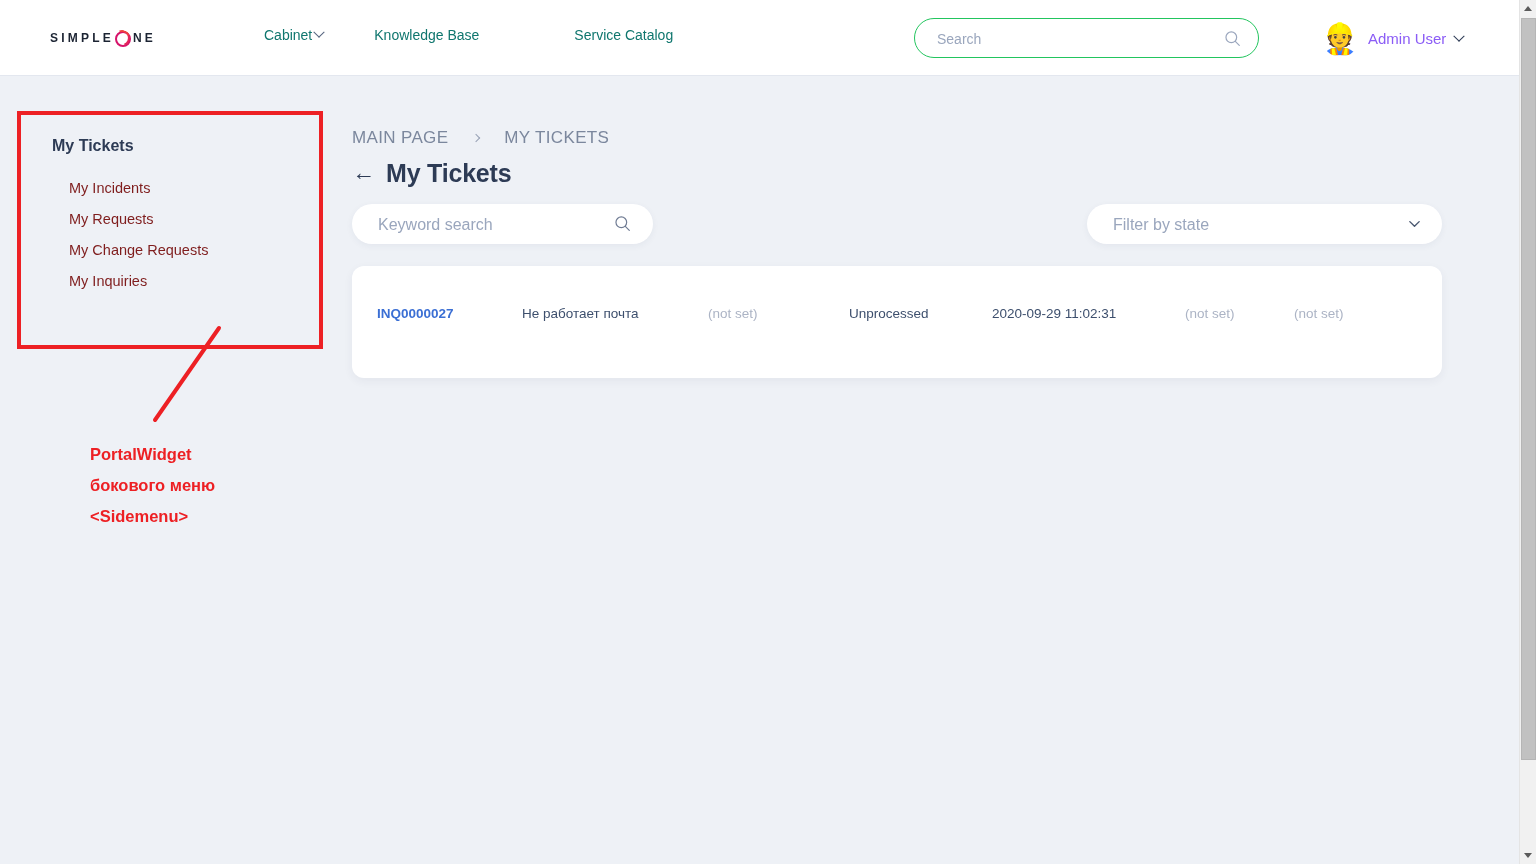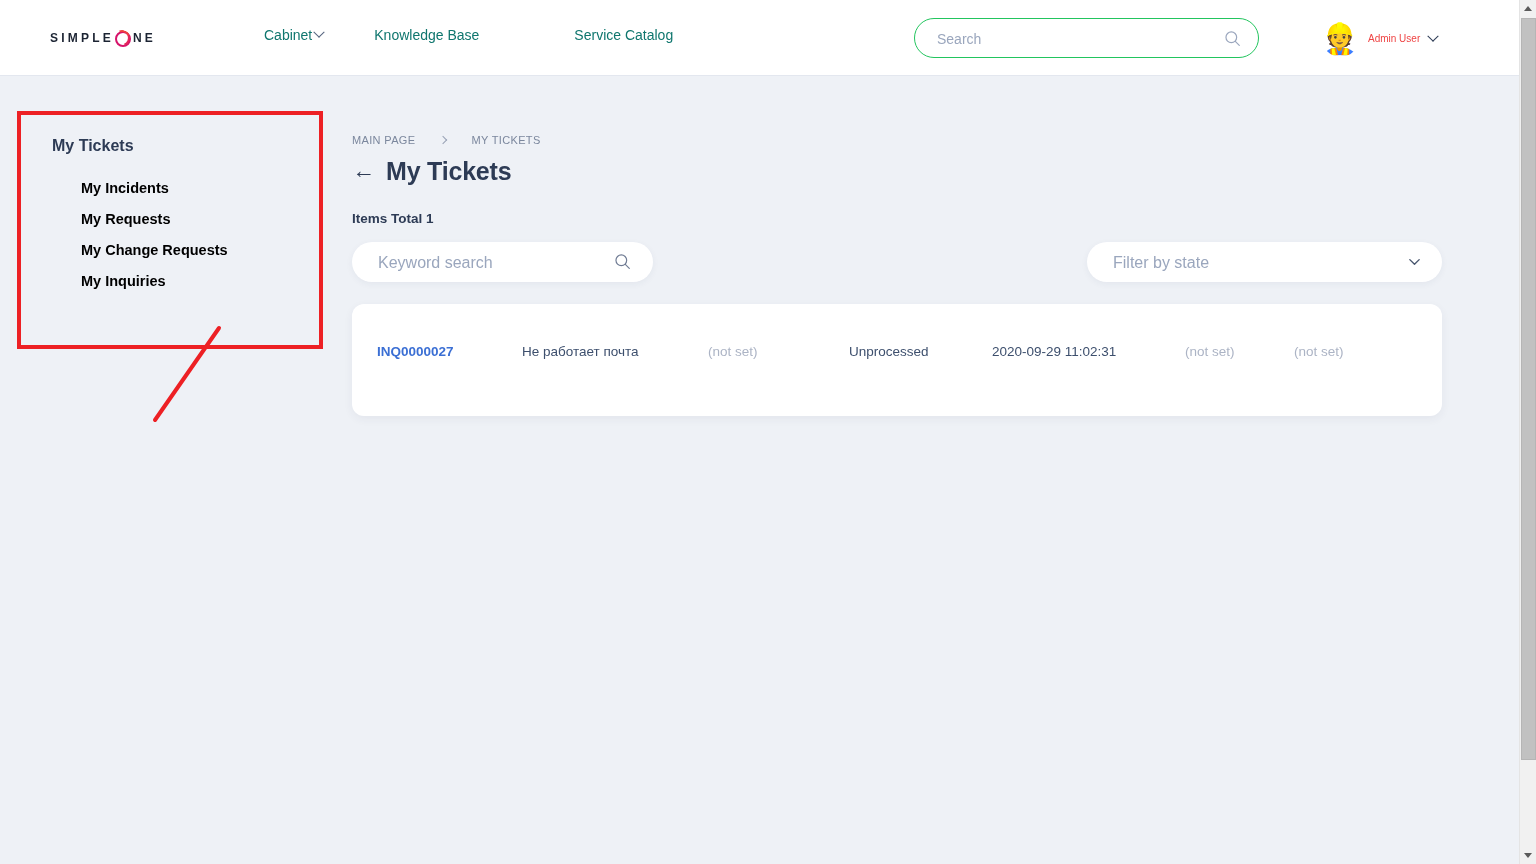--- a/index.html
+++ b/index.html
@@ -193,22 +193,22 @@
     height: 37px;
     border-radius: 50%;
     display: flex;
     align-items: center;
     justify-content: center;
     font-size: 30px;
     line-height: 1;
     overflow: hidden;
   }
   .user-name {
-    font-size: 10px;
-    color: #ef4444;
+    font-size: 15px;
+    color: #8b5cf6;
     white-space: nowrap;
   }
 
   
   .sidebar {
     position: absolute;
     left: 17px;
     top: 111px;
     width: 306px;
     height: 238px;
@@ -222,25 +222,24 @@
     margin: 8px 0 0 9px;
   }
   .sidebar-list {
     margin-top: 25px;
     display: flex;
     flex-direction: column;
     gap: 15px;
   }
   .sidebar-link {
     font-size: 14.5px;
-    color: #000000;
+    color: #7f1d1d;
     cursor: pointer;
-    margin-left: 38px;
+    margin-left: 26px;
     width: max-content;
-    font-weight: bold;
   }
 
   
   .anno-rect {
     position: absolute;
     left: 17px;
     top: 111px;
     width: 306px;
     height: 238px;
     border: 4px solid #ed2024;
@@ -273,24 +272,24 @@
   .main {
     position: absolute;
     left: 352px;
     top: 111px;
     width: 1090px;
   }
   .breadcrumb {
     display: flex;
     align-items: center;
     gap: 25px;
-    font-size: 11px;
+    font-size: 17px;
     letter-spacing: 0.35px;
     color: #7b879d;
-    margin-top: 23px;
+    margin-top: 17px;
   }
   .breadcrumb .crumb { cursor: pointer; }
   .breadcrumb .crumb.current { cursor: default; }
   .breadcrumb .sep {
     display: inline-block;
     width: 5px;
     height: 5px;
     border-right: 1.3px solid #97a1b4;
     border-top: 1.3px solid #97a1b4;
     transform: rotate(45deg);
@@ -451,35 +450,39 @@
       <div class="sidebar-link">My Requests</div>
       <div class="sidebar-link">My Change Requests</div>
       <div class="sidebar-link">My Inquiries</div>
     </div>
   </div>
 
   <div class="anno-rect"></div>
   <svg class="anno-line" viewBox="0 0 100 115">
     <line x1="15" y1="105" x2="79" y2="13" stroke="#ed2024" stroke-width="4" stroke-linecap="round"></line>
   </svg>
+  <div class="anno-text">
+    <div>PortalWidget</div>
+    <div>бокового меню</div>
+    <div>&lt;Sidemenu&gt;</div>
+  </div>
 
   <div class="main">
 
     <div class="breadcrumb">
       <span class="crumb">MAIN PAGE</span>
       <span class="sep"></span>
       <span class="crumb current">MY TICKETS</span>
     </div>
 
     <div class="page-title-row">
       <span class="back-arrow">←</span>
       <span class="page-title">My Tickets</span>
     </div>
 
-    <div class="items-total">Items Total 1</div>
 
     <div class="filters">
 
       <div class="filter-field filter-keyword">
         <span class="fplaceholder">Keyword search</span>
         <span class="f-icon">
           <svg width="17" height="17" viewBox="0 0 20 20" fill="none">
             <circle cx="8.6" cy="8.6" r="6.3" stroke="#6f7b93" stroke-width="1.4"></circle>
             <line x1="13.3" y1="13.3" x2="18" y2="18" stroke="#6f7b93" stroke-width="1.4" stroke-linecap="round"></line>
           </svg>

